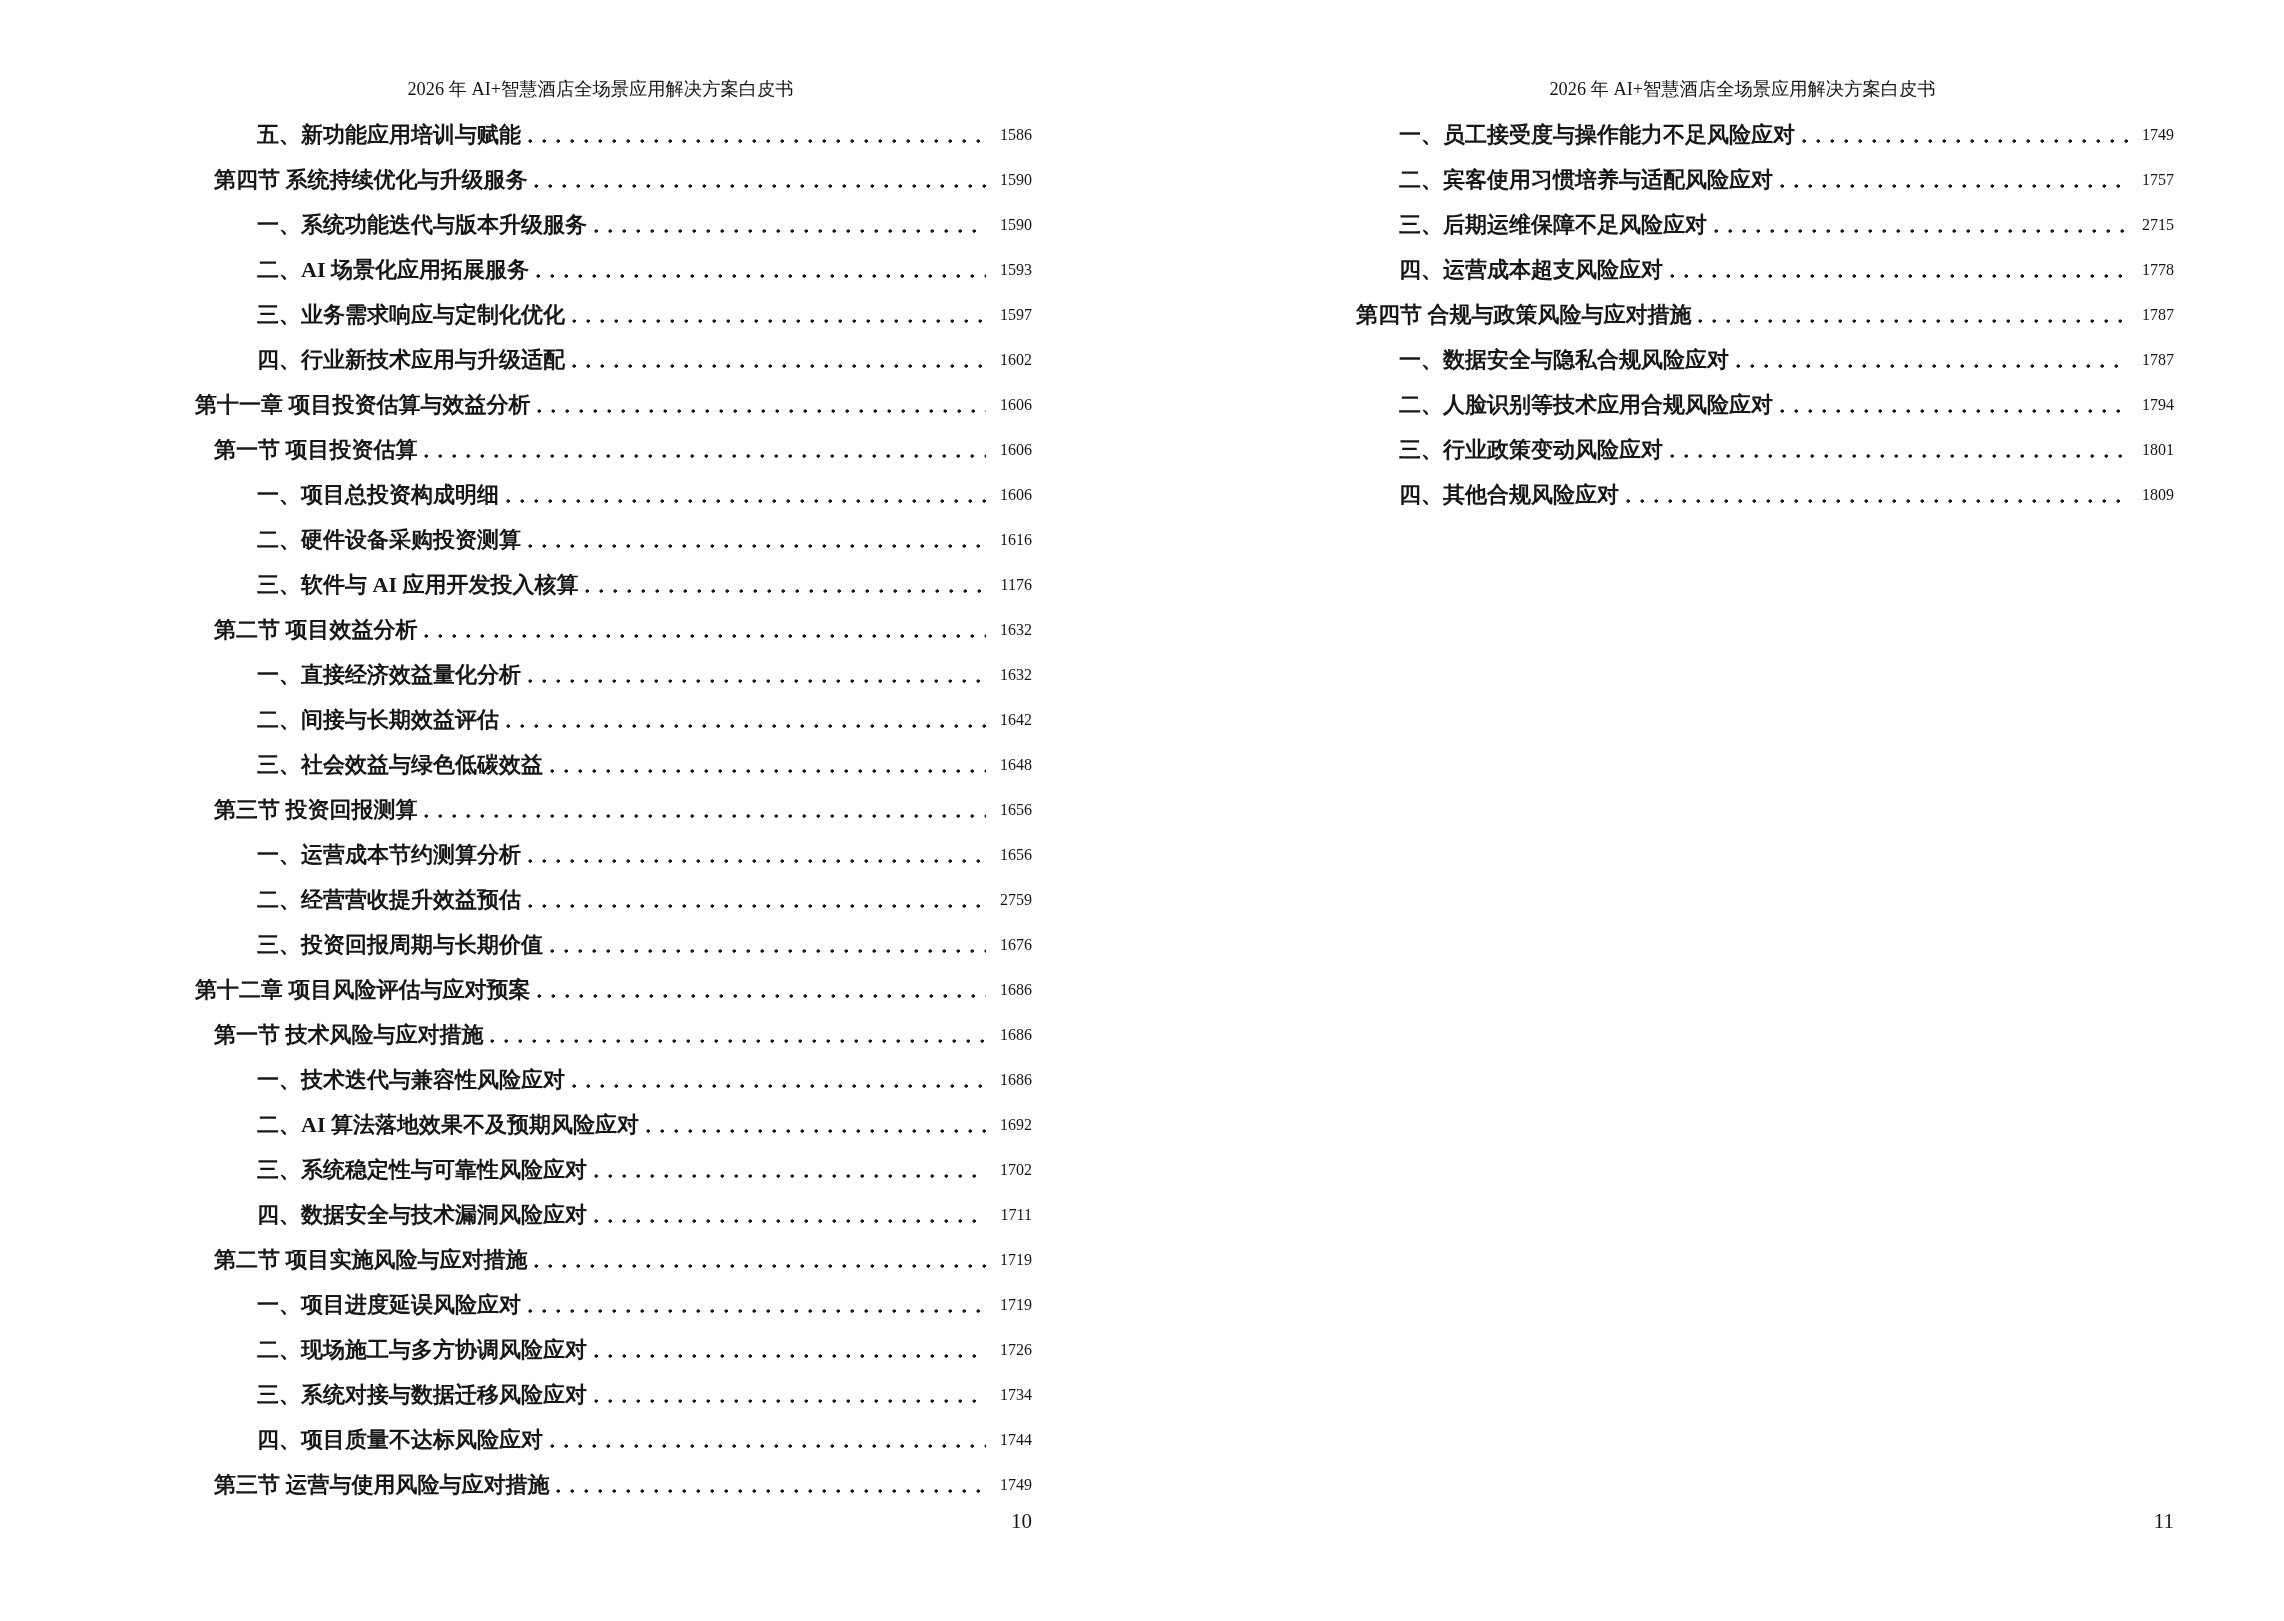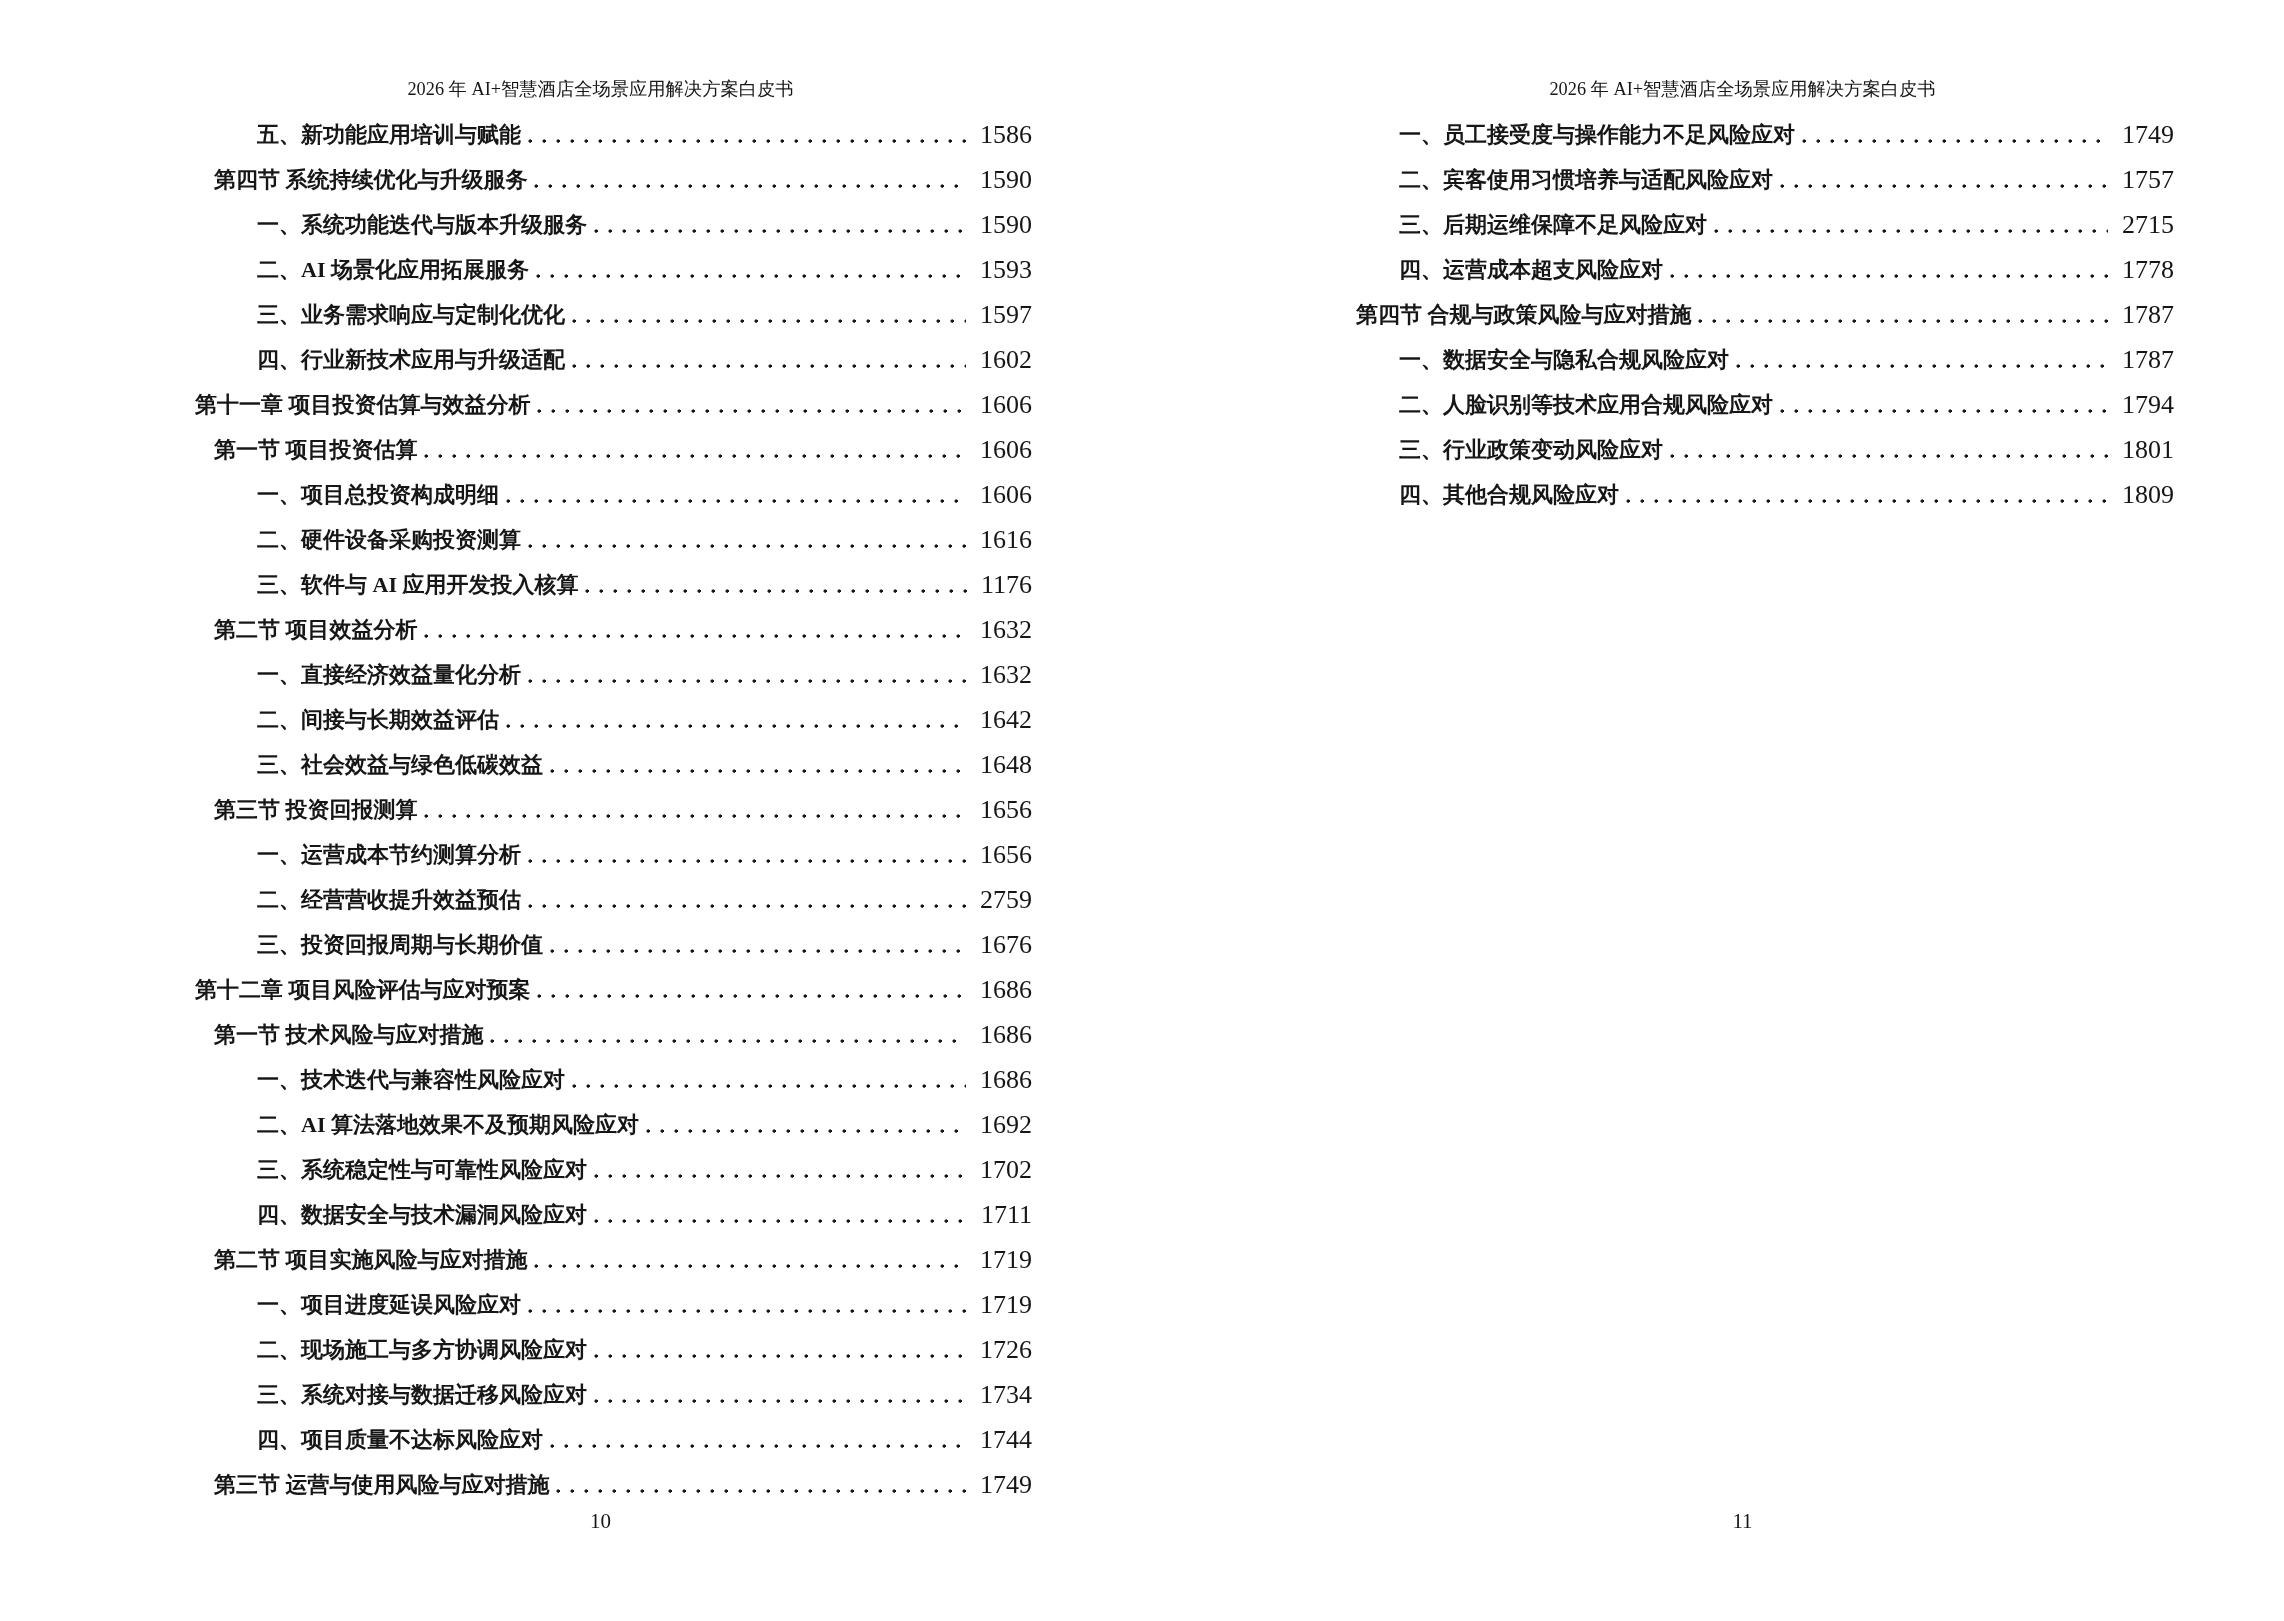--- a/index.html
+++ b/index.html
@@ -53,31 +53,31 @@
     flex: 1 1 auto;
     min-width: 9.6px;
     margin: 0 14.4px 0 6.7px;
     background-image: radial-gradient(circle at 2.2px 2.2px, #161616 1.5px, rgba(0,0,0,0) 2px);
     background-size: 14px 4.3px;
     background-repeat: repeat-x;
     background-position: 0 26.5px;
   }
   .toc-page {
     line-height: 45px;
-    font-size: 26px;
+    font-size: 16px;
     white-space: nowrap;
   }
   .page-footer {
     position: absolute;
     top: 1499px;
     left: 169px;
     right: 110px;
     height: 45px;
     line-height: 45px;
-    text-align: center;
+    text-align: right;
     font-size: 21px;
   }
 </style>
 </head>
 <body>
 
 <div class="spread">
 
   <section class="page">
     <header class="page-header">

